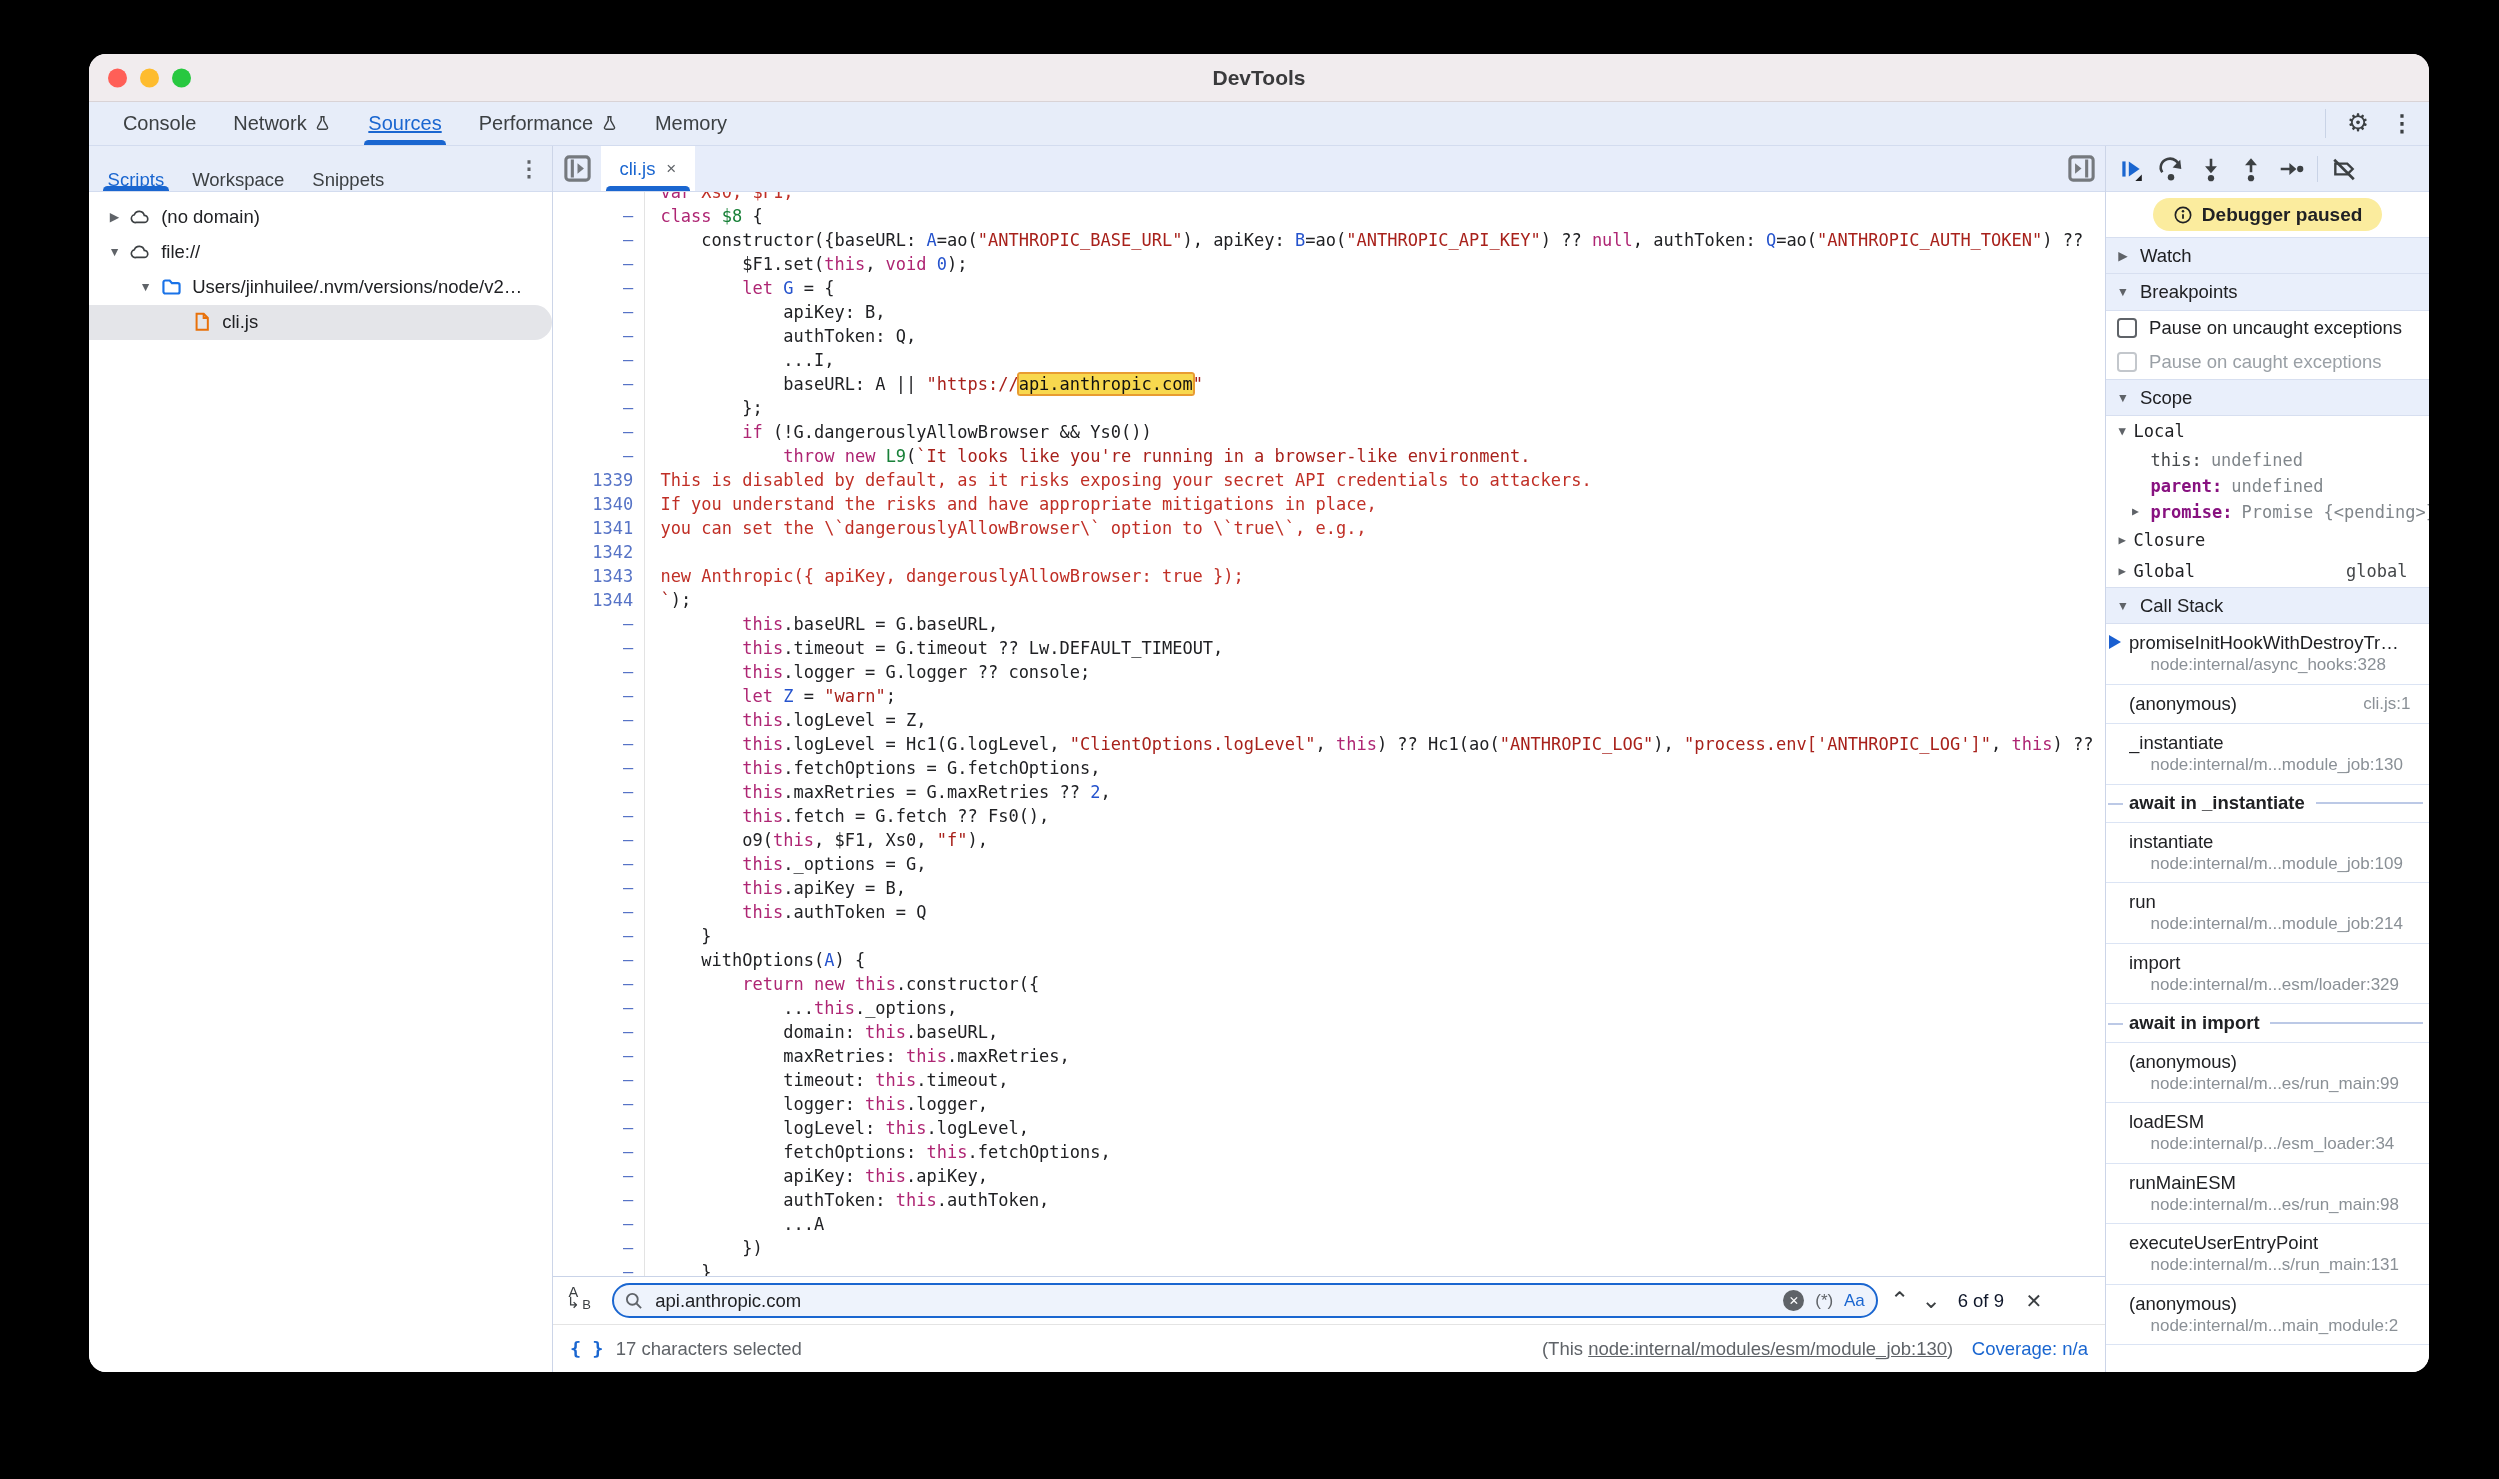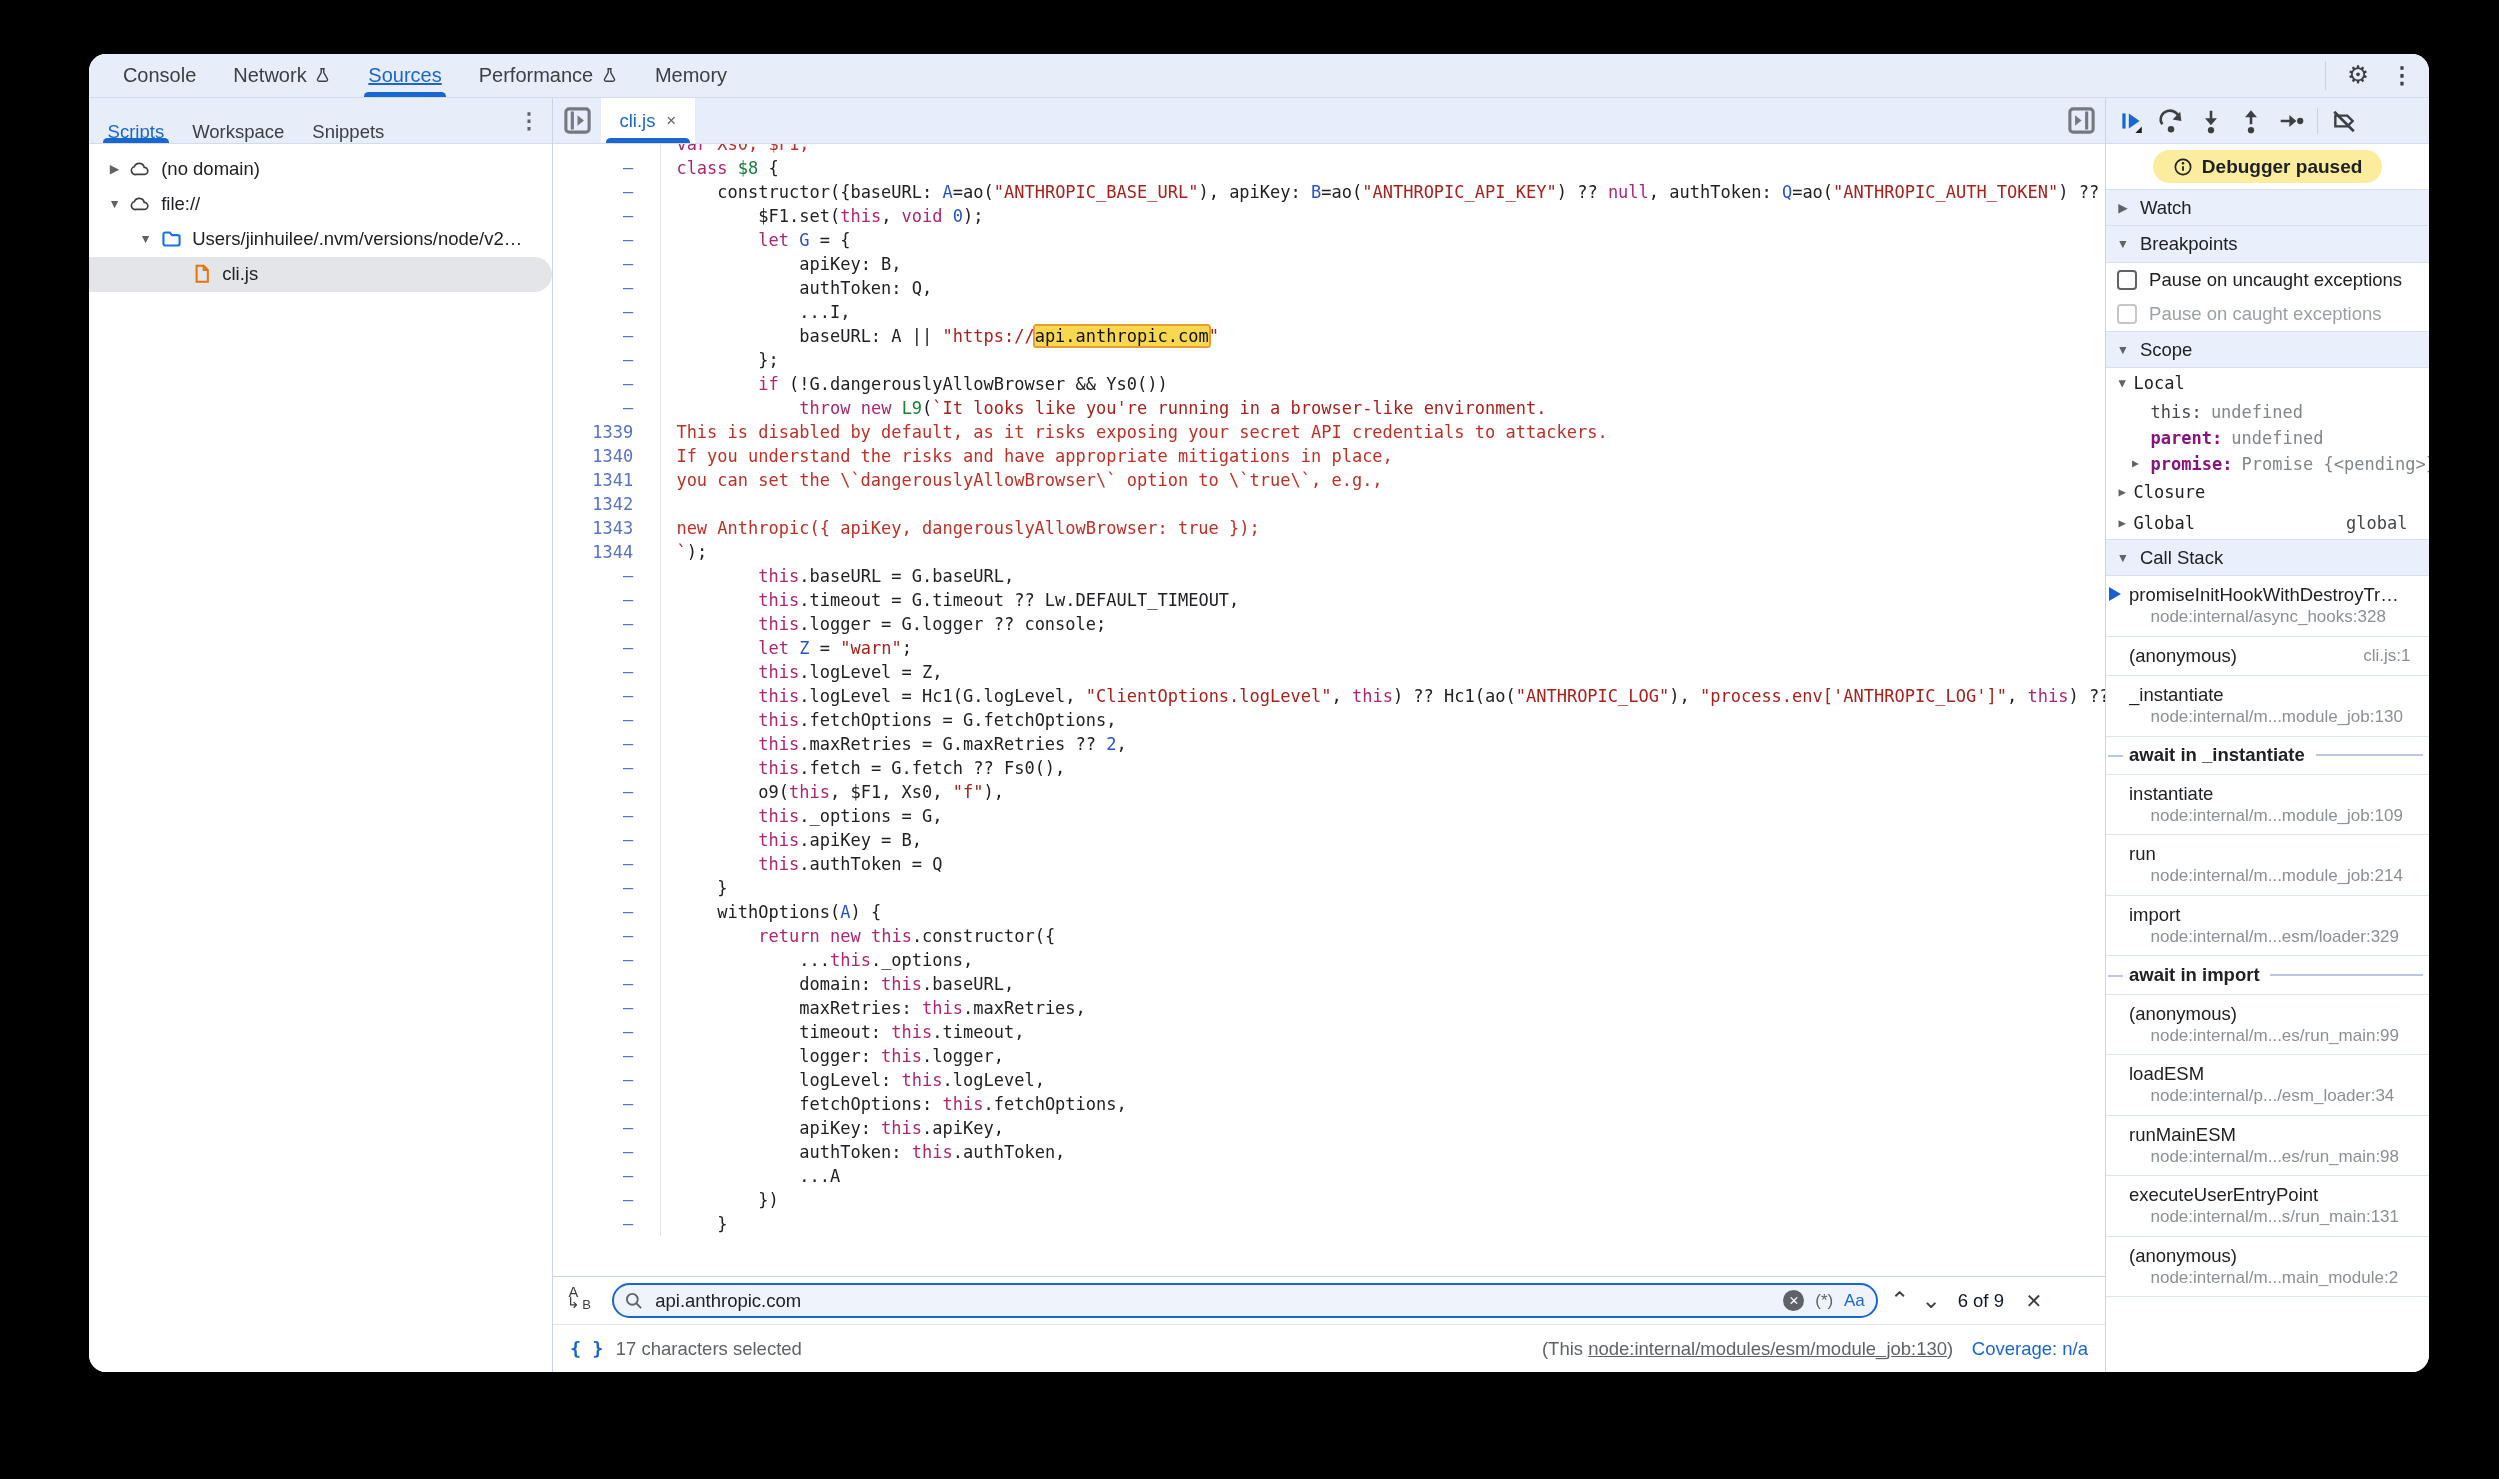--- a/index.html
+++ b/index.html
@@ -47,21 +47,21 @@
   .editor { flex:1; display:flex; flex-direction:column; min-width:0; border-right:0.8px solid #ccd5e8; background:#fff;}
   .tab-row { height:46px; background:#e7edfa; border-bottom:0.8px solid #d3dcef; display:flex; align-items:stretch; flex:0 0 auto;}
   .tabrow-btn { width:48px; display:flex; align-items:center; justify-content:center; flex:0 0 auto;}
   .file-tab { background:#fff; display:flex; align-items:center; gap:10.8px; padding:0 18.5px; font-size:18.5px; color:#1a66d0; position:relative;}
   .file-tab::after { content:""; position:absolute; left:4.6px; right:4.6px; bottom:0; height:4.6px; border-radius:4.6px 4.6px 0 0; background:#1a66d0;}
   .tab-close { color:#5f6368; font-size:17px; }
   .tab-spacer { flex:1; }
 
   .code-area { flex:1; overflow:hidden; position:relative; }
   .code-scroll { margin-top:-12.3px; }
-  .code-line { display:flex; height:24px;gap:16px; }
+  .code-line { display:flex; height:24px; }
   .code-line .g { width:91px; flex:0 0 auto; text-align:right; padding-right:10.8px;
      color:#5673c6; font:17px/24px "DejaVu Sans Mono", monospace; }
   .code-line .lc { border-left:0.8px solid #e3e3e3; padding-left:15.4px; white-space:pre;
      font:17px/24px "DejaVu Sans Mono", monospace; color:#202124; flex:1; overflow:hidden;}
   .tok-k { color:#ae2573; }
   .tok-s { color:#a8211b; }
   .tok-r { color:#c02f26; }
   .tok-v { color:#2553cd; }
   .tok-f { color:#188038; }
   .tok-d { color:#202124; }
@@ -128,20 +128,28 @@
   .async-sep::before { content:""; position:absolute; left:1.5px; top:50%; width:15.4px; height:1.5px; background:#bcc9e6;}
   .async-sep .sep-line { flex:1; height:1.5px; background:#bcc9e6; margin-left:10.8px; }
 
   svg.icon { display:block; }
 </style>
 </head>
 <body>
 
 <div class="window">
 
+  <div class="titlebar">
+    <div class="traffic" id="traffic">
+        <span class="light" style="background: rgb(255, 95, 87);"></span>
+        <span class="light" style="background: rgb(254, 188, 46);"></span>
+        <span class="light" style="background: rgb(40, 200, 64);"></span>
+      </div>
+    <div class="title">DevTools</div>
+  </div>
 
   <div class="toolbar">
     <div id="tb-tabs" style="display:flex;align-items:stretch;">
         <div class="tb-tab">
           <span>Console</span>
         </div>
         <div class="tb-tab">
           <span>Network</span>
           <svg viewBox="0 0 24 24" class="icon" width="17" height="17">
             <path d="M9 2.5 H15 M10.2 2.5 V8 L5.2 16.8 A2.2 2.2 0 0 0 7.1 20.2 H16.9 A2.2 2.2 0 0 0 18.8 16.8 L13.8 8 V2.5" fill="none" stroke="#3c4043" stroke-width="2"></path>

